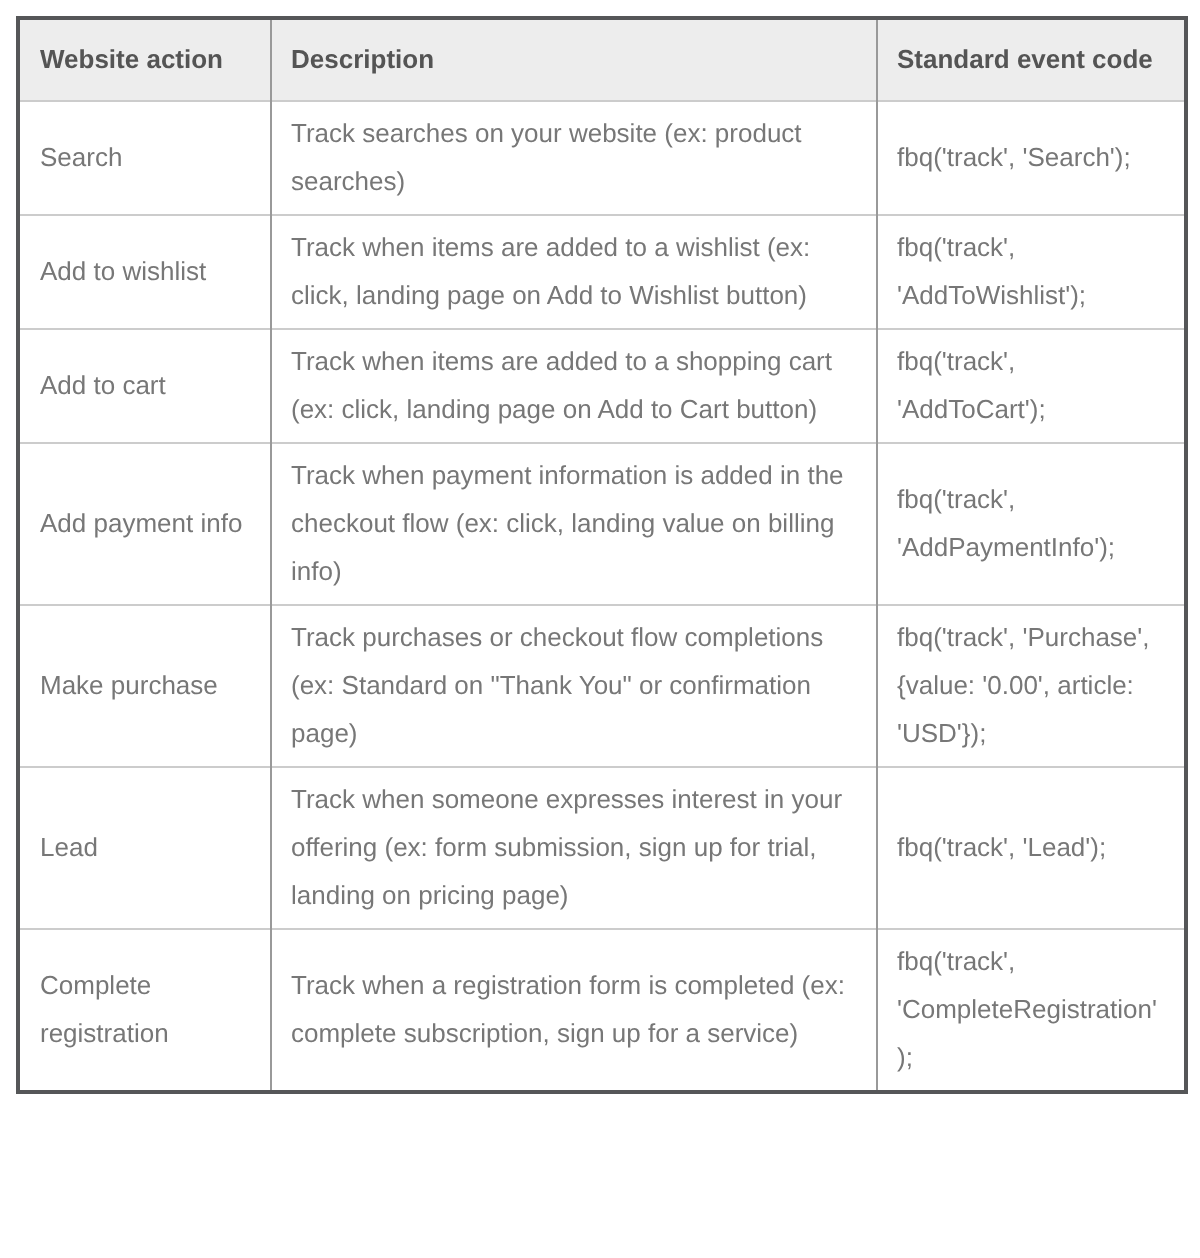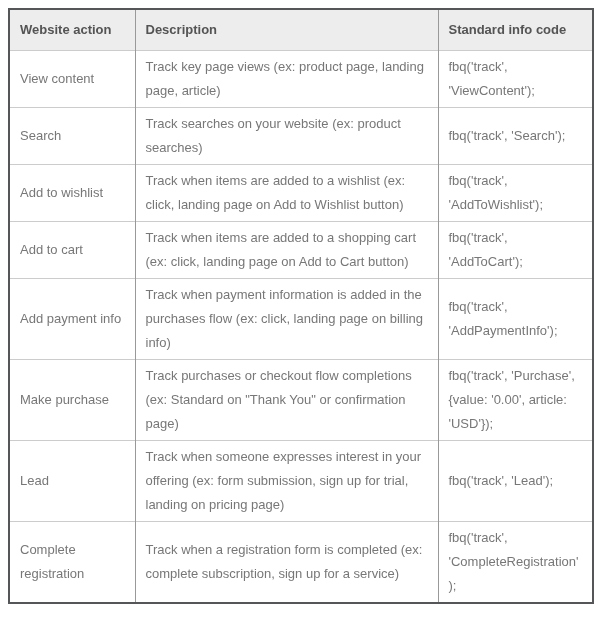--- a/index.html
+++ b/index.html
@@ -55,47 +55,42 @@
 <table class="events-table">
   <colgroup>
     <col class="c-action">
     <col class="c-desc">
     <col class="c-code">
   </colgroup>
   <thead>
     <tr>
       <th>Website action</th>
       <th>Description</th>
-      <th>Standard info code</th>
+      <th>Standard event code</th>
     </tr>
   </thead>
   <tbody>
-    <tr class="row-2line">
-      <td>View content</td>
-      <td>Track key page views (ex: product page, landing page, article)</td>
-      <td>fbq('track', 'ViewContent');</td>
-    </tr>
     <tr class="row-2line">
       <td>Search</td>
       <td>Track searches on your website (ex: product searches)</td>
       <td>fbq('track', 'Search');</td>
     </tr>
     <tr class="row-2line">
       <td>Add to wishlist</td>
       <td>Track when items are added to a wishlist (ex: click, landing page on Add to Wishlist button)</td>
       <td>fbq('track', 'AddToWishlist');</td>
     </tr>
     <tr class="row-2line">
       <td>Add to cart</td>
       <td>Track when items are added to a shopping cart (ex: click, landing page on Add to Cart button)</td>
       <td>fbq('track', 'AddToCart');</td>
     </tr>
     <tr class="row-3line">
       <td>Add payment info</td>
-      <td>Track when payment information is added in the purchases flow (ex: click, landing page on billing info)</td>
+      <td>Track when payment information is added in the checkout flow (ex: click, landing value on billing info)</td>
       <td>fbq('track', 'AddPaymentInfo');</td>
     </tr>
     <tr class="row-3line">
       <td>Make purchase</td>
       <td>Track purchases or checkout flow completions (ex: Standard on "Thank You" or confirmation page)</td>
       <td>fbq('track', 'Purchase', {value: '0.00', article: 'USD'});</td>
     </tr>
     <tr class="row-3line">
       <td>Lead</td>
       <td>Track when someone expresses interest in your offering (ex: form submission, sign up for trial, landing on pricing page)</td>

